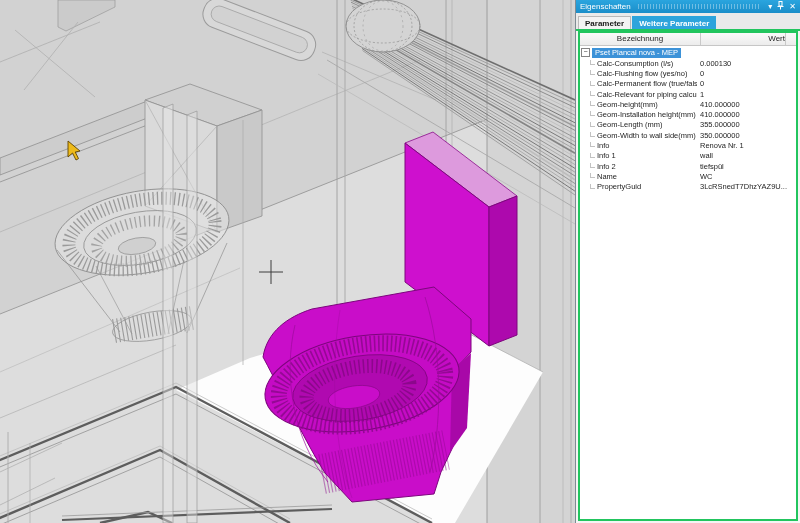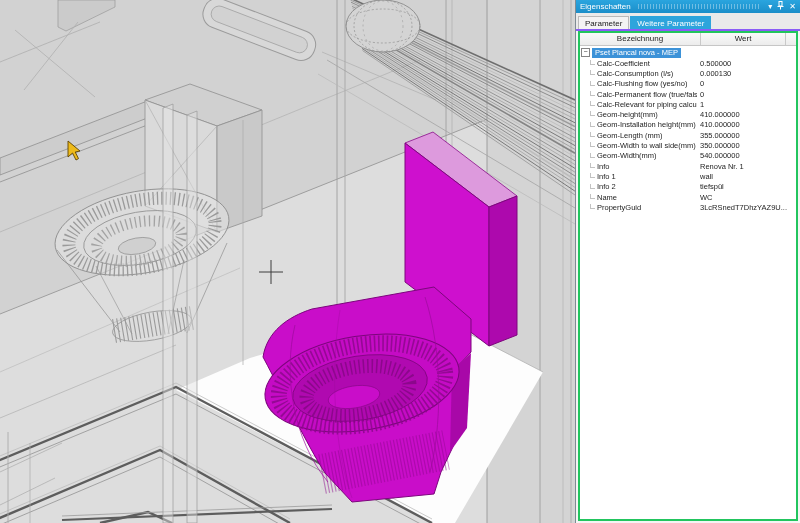--- a/index.html
+++ b/index.html
@@ -10,32 +10,32 @@
   
   .panel{position:absolute;left:575px;top:0;width:225px;height:523px;
          background:#f0f0f0;border-left:1px solid #7f8b93;box-sizing:border-box;}
   .titlebar{height:13px;background:linear-gradient(#2aa5df,#1b8ec9);color:#fff;
             font-size:8px;display:flex;align-items:center;padding:0 4px;gap:3px;text-align:center;}
   .titlebar .title{white-space:nowrap;line-height:13px;}
   .grip{flex:1;height:5px;margin:0 4px;
         background-image:repeating-linear-gradient(90deg,rgba(255,255,255,.35) 0 1px,rgba(0,0,0,0) 1px 3px);}
   .tb-icons{display:flex;gap:5px;align-items:center;}
   .tb-icons .ic{font-size:8px;line-height:9px;cursor:default;}
-  .tabs{display:flex;height:16px;background:#eaeaea;border-bottom:2px solid #8b5cf6;
-        padding-left:2px;gap:1px;align-items:flex-end;}
+  .tabs{display:flex;height:16px;background:#eaeaea;border-bottom:2px solid #22c55e;
+        padding-left:2px;gap:1px;align-items:flex-end;font-weight:bold;}
   .tab{font-size:8px;padding:2px 6px 1px;background:#f3f3f3;border:1px solid #b9b9b9;
        border-bottom:none;color:#1a1a1a;white-space:nowrap;}
   .tab.active{background:#2da4dc;color:#fff;border-color:#2da4dc;}
   .content{position:absolute;top:31px;bottom:0;left:0;right:0;background:#f4f4f4;padding:0 2px 2px 2px;}
   .grid{background:#fff;border:2px solid #22c55e;height:100%;box-sizing:border-box;position:relative;overflow:hidden;}
   .ghead{display:flex;height:12px;background:linear-gradient(#fafafa,#ececec);
          border-bottom:1px solid #c6c6c6;font-size:8px;color:#222;}
   .gh{text-align:center;line-height:12px;}
   .gh1{width:120px;border-right:1px solid #c9c9c9;}
-  .gh2{width:84px;border-right:1px solid #c9c9c9;}
+  .gh2{width:84px;border-right:1px solid #c9c9c9;text-align:right;}
   .gh3{flex:1;}
   .gbody{font-size:7.5px;color:#1e1e1e;}
   .rootrow{height:11px;display:flex;align-items:center;margin-top:1px;}
   .expander{width:7px;height:7px;border:1px solid #848484;background:#fff;font-size:7px;
             line-height:6px;text-align:center;margin:0 2px 0 1px;color:#333;}
   .rootlabel{background:#3c92d8;color:#fff;padding:0 3px;line-height:10px;white-space:nowrap;}
   .prow{height:10.3px;position:relative;padding-left:17px;display:flex;align-items:center;}
   .tick{position:absolute;left:10px;top:2px;width:4px;height:4px;
         border-left:1px solid #c2c2c2;border-bottom:1px solid #c2c2c2;}
   .pname{white-space:nowrap;overflow:hidden;max-width:100px;}
@@ -242,25 +242,20 @@
           <div class="gh gh3"></div>
         </div>
         <div class="gbody">
           <div class="rootrow">
             <span class="expander">−</span>
             <span class="rootlabel">Pset Plancal nova - MEP</span>
           </div>
           <div id="prop-rows">
               <div class="prow">
                 <span class="tick"></span>
-                <span class="pname">Calc-Coefficient</span>
-                <span class="pval">0.500000</span>
-              </div>
-              <div class="prow">
-                <span class="tick"></span>
                 <span class="pname">Calc-Consumption (l/s)</span>
                 <span class="pval">0.000130</span>
               </div>
               <div class="prow">
                 <span class="tick"></span>
                 <span class="pname">Calc-Flushing flow (yes/no)</span>
                 <span class="pval">0</span>
               </div>
               <div class="prow">
                 <span class="tick"></span>
@@ -284,25 +279,20 @@
               </div>
               <div class="prow">
                 <span class="tick"></span>
                 <span class="pname">Geom-Length (mm)</span>
                 <span class="pval">355.000000</span>
               </div>
               <div class="prow">
                 <span class="tick"></span>
                 <span class="pname">Geom-Width to wall side(mm)</span>
                 <span class="pval">350.000000</span>
-              </div>
-              <div class="prow">
-                <span class="tick"></span>
-                <span class="pname">Geom-Width(mm)</span>
-                <span class="pval">540.000000</span>
               </div>
               <div class="prow">
                 <span class="tick"></span>
                 <span class="pname">Info</span>
                 <span class="pval">Renova Nr. 1</span>
               </div>
               <div class="prow">
                 <span class="tick"></span>
                 <span class="pname">Info 1</span>
                 <span class="pval">wall</span>

